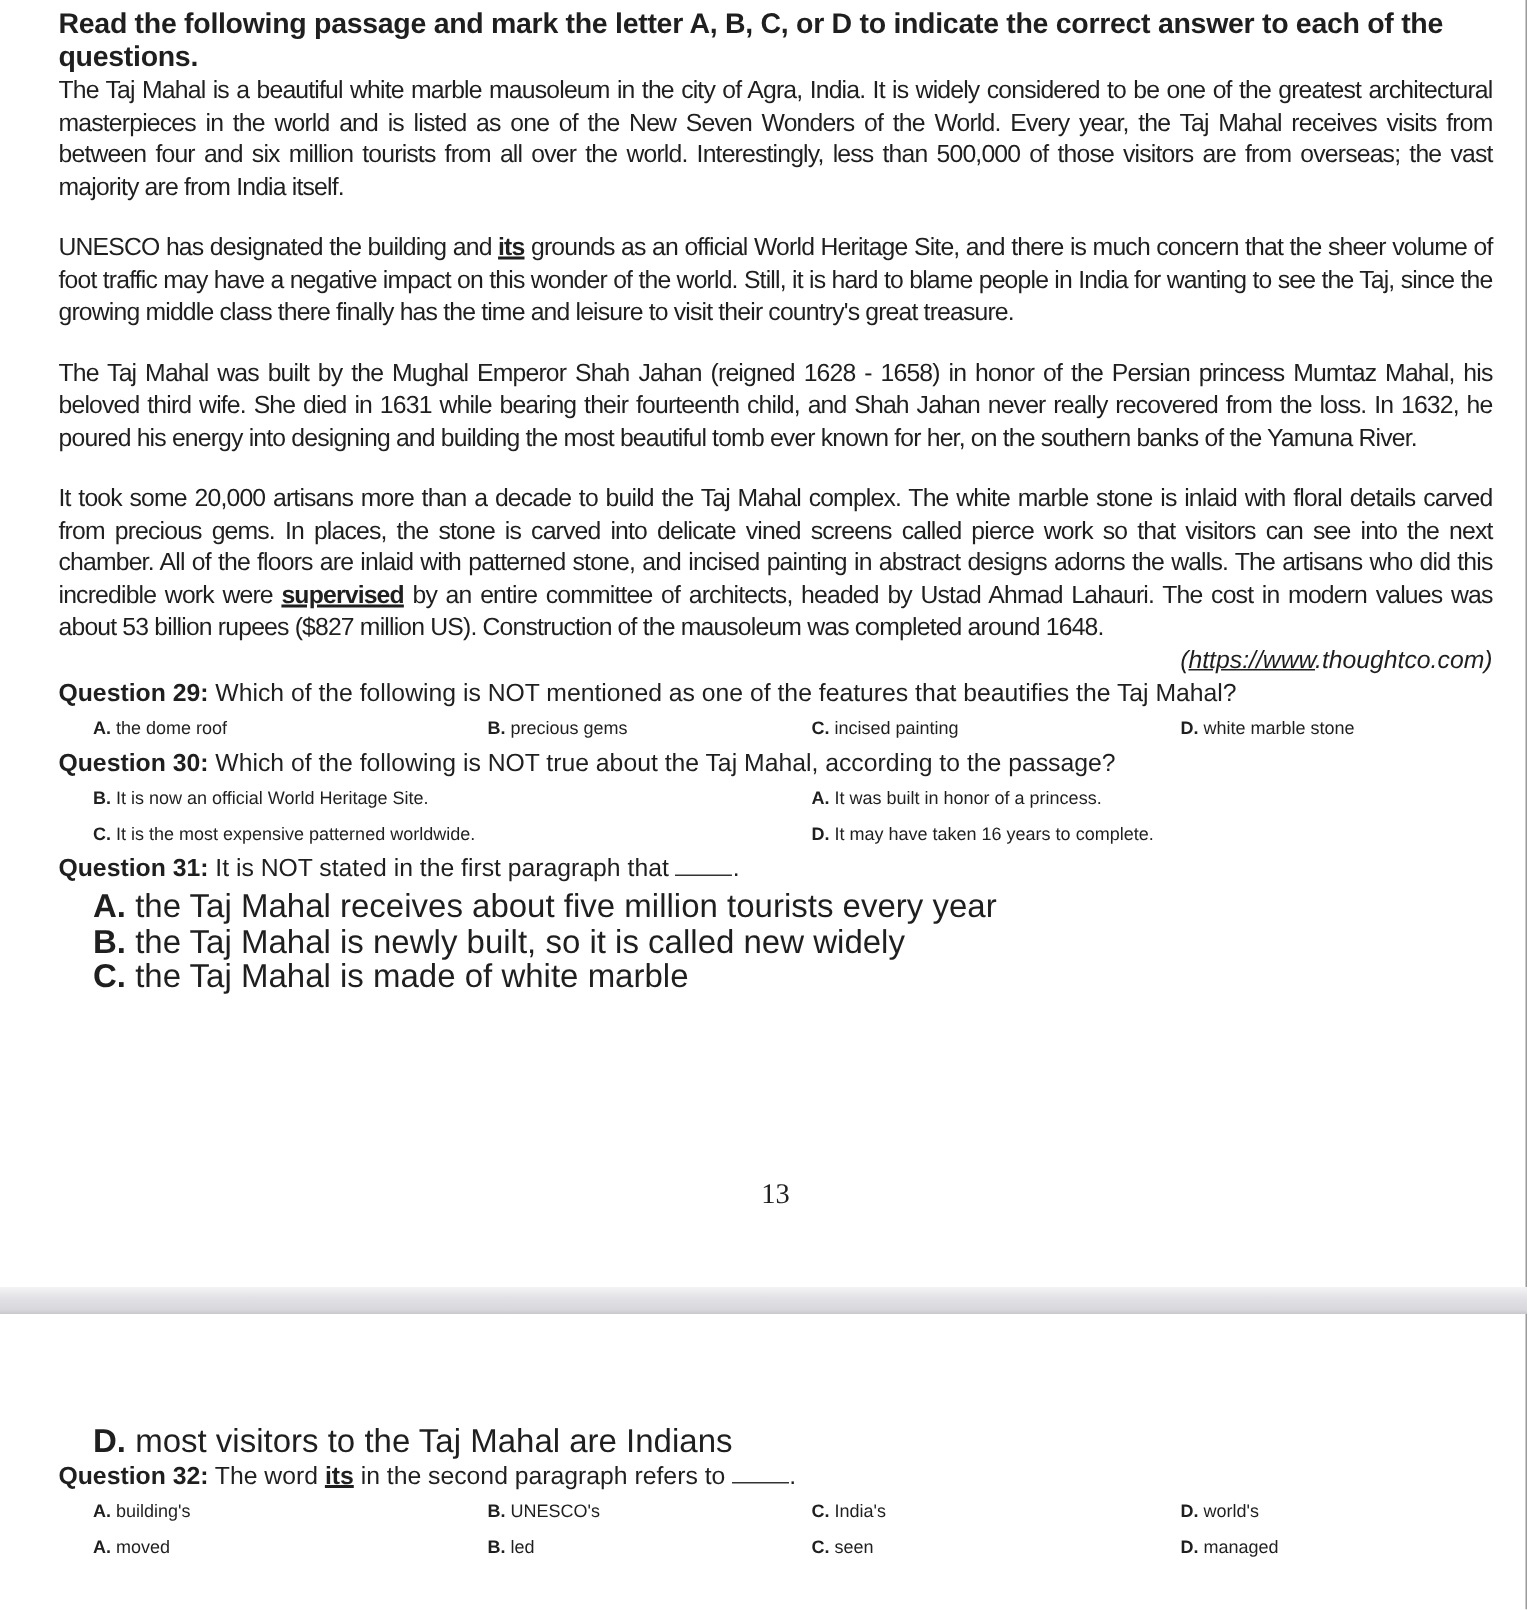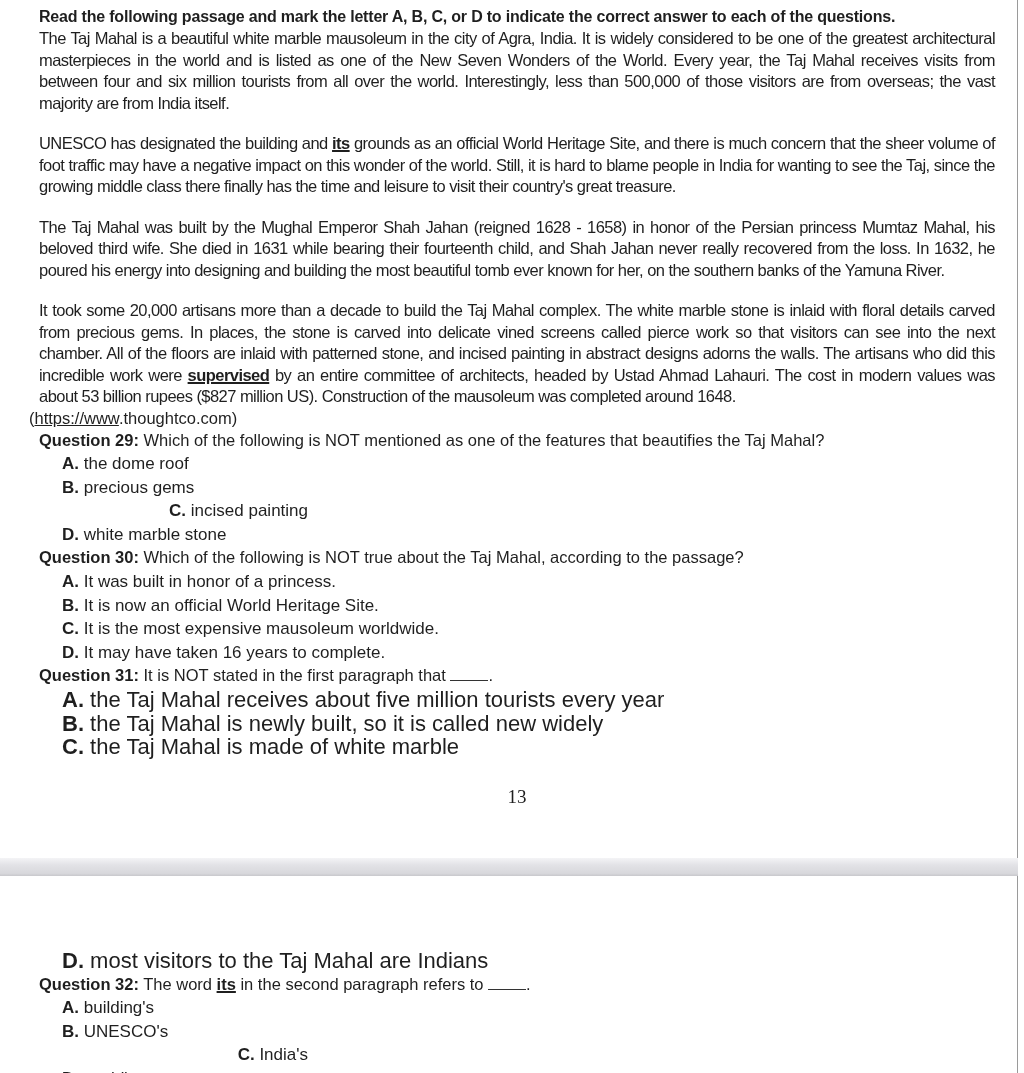--- a/index.html
+++ b/index.html
@@ -5,33 +5,33 @@
   html, body { margin: 0; padding: 0; }
   body {
     width: 1024px; height: 1073px; overflow: hidden; background: #ffffff;
     position: relative; color: #1f1f1f;
     font-family: "Liberation Sans", "DejaVu Sans", sans-serif;
   }
   .right-edge { position: absolute; top: 0; right: 6px; width: 1px; height: 1073px; background: #9a9a9a; }
   .page { position: absolute; left: 39px; width: 956px; }
   .page1 { top: 6px; }
   .p { font-size: 16.5px; line-height: 21.5px; text-align: justify; letter-spacing: -0.55px; margin: 0; }
-  .instr { font-weight: bold; font-size: 16px; line-height: 22px; letter-spacing: -0.2px; margin: 0; }
+  .instr { font-weight: bold; font-size: 19px; line-height: 22px; letter-spacing: -0.2px; margin: 0; }
   .gap { height: 19px; }
   u.kw { font-weight: bold; text-decoration: underline; text-decoration-thickness: 2px; }
-  .source { text-align: left; font-size: 16.5px; line-height: 21px; margin-left: -10px; }
+  .source { text-align: right; font-style: italic; font-size: 16.5px; line-height: 21px; margin-left: -10px; }
   .source .link { text-decoration: underline; }
   .q { font-size: 16.5px; line-height: 23.6px; margin: 0; white-space: nowrap; }
   .q b { font-weight: bold; }
-  .opts { display: flex; font-size: 17px; line-height: 23.6px; white-space: nowrap; padding-left: 23px; flex-direction: column; }
+  .opts { display: flex; font-size: 12px; line-height: 23.6px; white-space: nowrap; padding-left: 23px; }
   .opts .o { display: inline-block; }
   .o b { font-weight: bold; }
   .w4 .o:nth-child(1) { width: 263px; }
   .w4 .o:nth-child(2) { width: 216px; }
-  .w4 .o:nth-child(3) { width: 246px; text-align: right; }
+  .w4 .o:nth-child(3) { width: 246px; }
   .w2 .o:nth-child(1) { width: 479px; }
   .single { font-size: 22px; line-height: 23.6px; padding-left: 23px; white-space: nowrap; }
   .blank { display: inline-block; width: 38px; border-bottom: 1px solid #333; height: 14px; vertical-align: baseline; }
   .pagenum { position: absolute; top: 786px; left: 0; width: 1034px; text-align: center;
     font-family: "Liberation Serif", "DejaVu Serif", serif; font-size: 19px; }
   .page-sep { position: absolute; left: 0; top: 858px; width: 1018px; height: 18px;
     background: linear-gradient(#f4f4f6, #e2e2e6 40%, #d8d8dc 85%, #c8c8cc); }
   .page2 { top: 949px; }
 </style>
 </head>
@@ -58,25 +58,25 @@
       <span class="o"><b>A.</b><span> the dome roof</span></span>
       <span class="o"><b>B.</b><span> precious gems</span></span>
       <span class="o"><b>C.</b><span> incised painting</span></span>
       <span class="o"><b>D.</b><span> white marble stone</span></span>
     </div>
   </div>
 
   <div>
     <p class="q"><b>Question 30:</b><span> Which of the following is NOT true about the Taj Mahal, according to the passage?</span></p>
     <div class="opts w2">
+      <span class="o"><b>B.</b><span> It is now an official World Heritage Site.</span></span>
       <span class="o"><b>A.</b><span> It was built in honor of a princess.</span></span>
-      <span class="o"><b>B.</b><span> It is now an official World Heritage Site.</span></span>
     </div>
     <div class="opts w2">
-      <span class="o"><b>C.</b><span> It is the most expensive mausoleum worldwide.</span></span>
+      <span class="o"><b>C.</b><span> It is the most expensive patterned worldwide.</span></span>
       <span class="o"><b>D.</b><span> It may have taken 16 years to complete.</span></span>
     </div>
   </div>
 
   <div>
     <p class="q"><b>Question 31:</b><span> It is NOT stated in the first paragraph that </span><span class="blank"></span><span>.</span></p>
     <div class="single"><b>A.</b><span> the Taj Mahal receives about five million tourists every year</span></div>
     <div class="single"><b>B.</b><span> the Taj Mahal is newly built, so it is called new widely</span></div>
     <div class="single"><b>C.</b><span> the Taj Mahal is made of white marble</span></div>
   </div>

